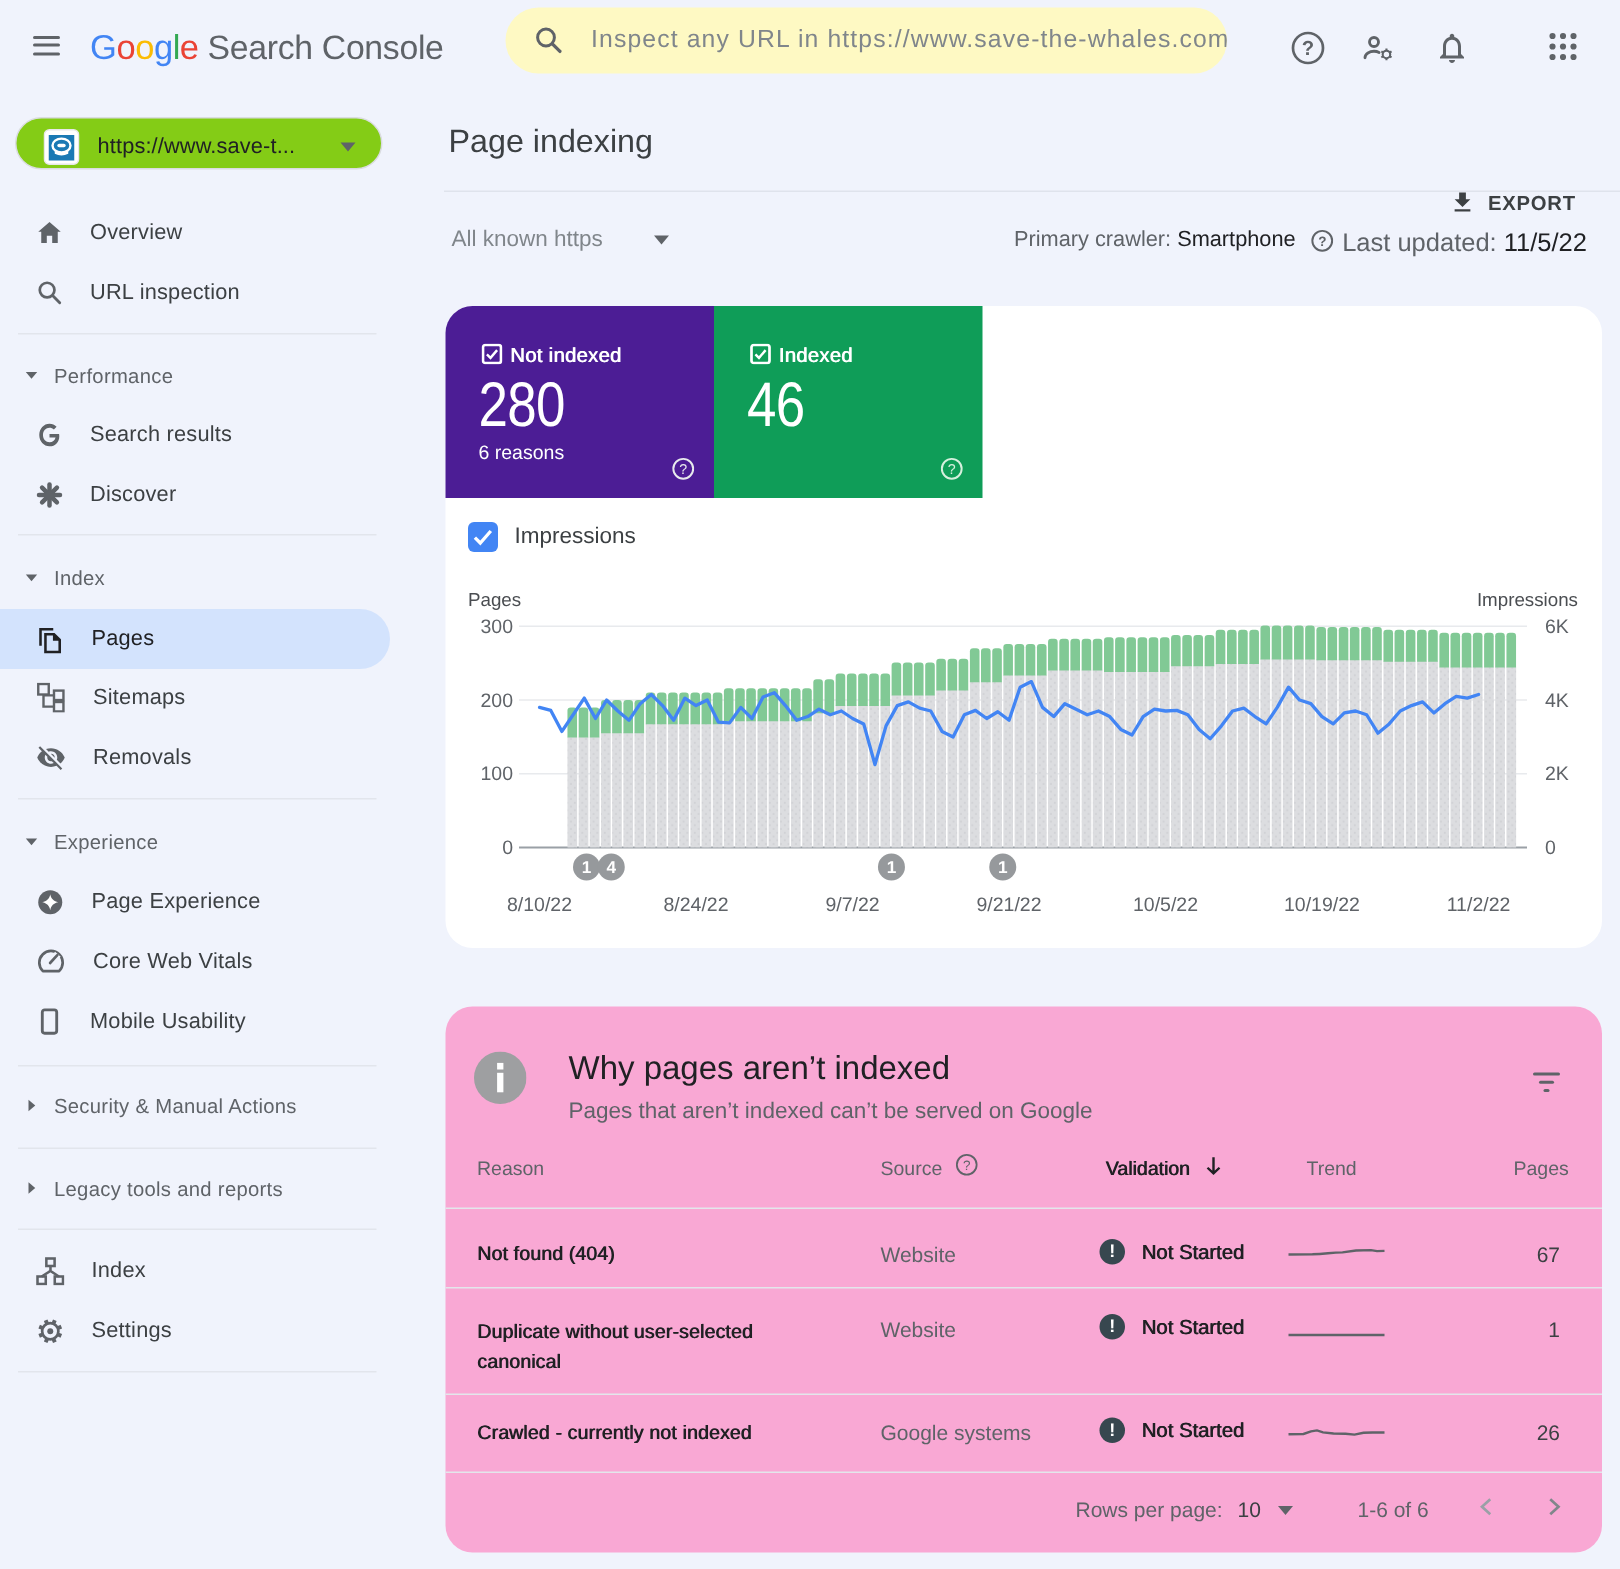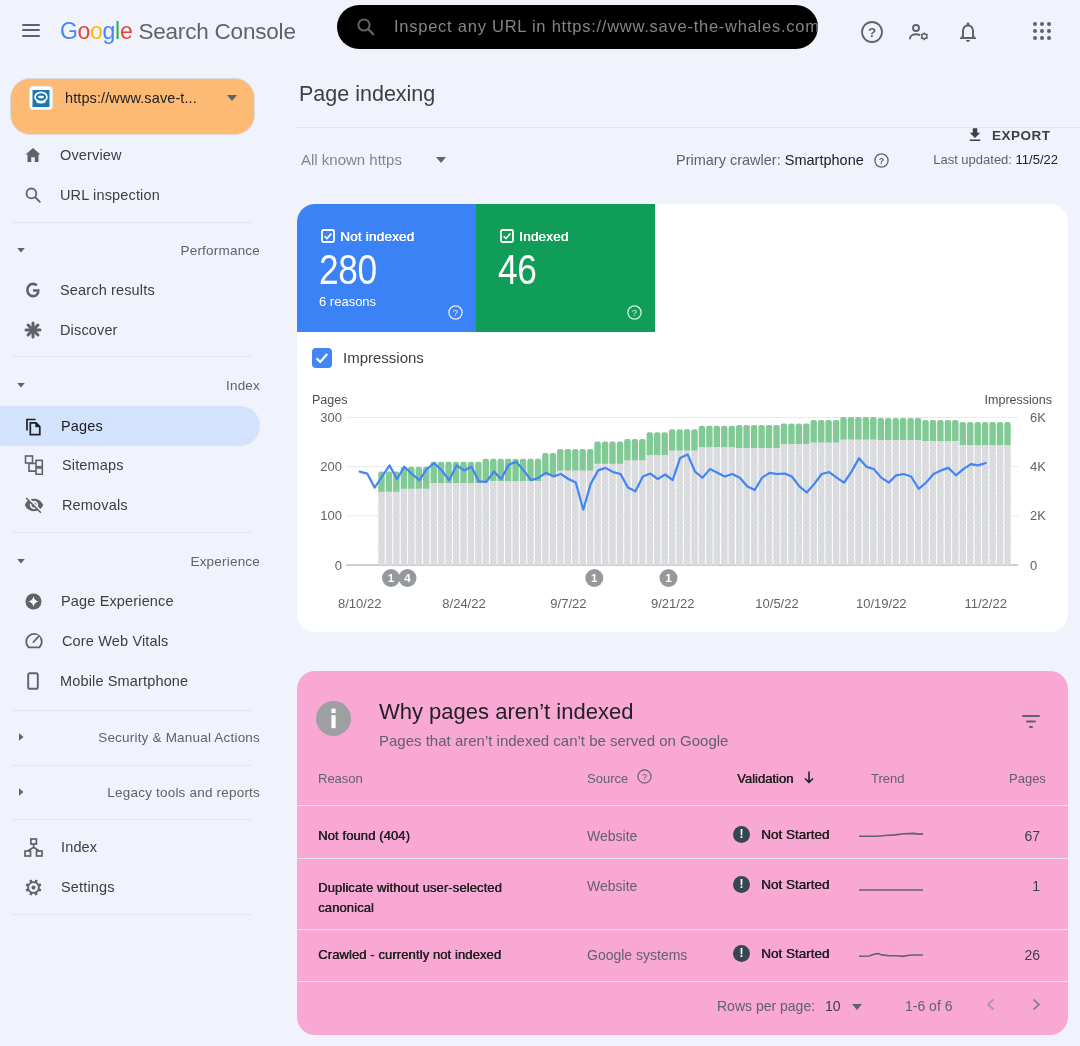--- a/index.html
+++ b/index.html
@@ -7,55 +7,55 @@
 html,body { width:1080px; height:1046px; }
 body { background:#f0f3fc; font-family:"Liberation Sans", sans-serif; position:relative; overflow:hidden; color:#3c4043; }
 .abs { position:absolute; }
 svg { display:block; }
 
 
 .burger { position:absolute; left:22px; top:24px; width:18px; height:14px; }
 .burger div { height:2px; background:#5f6368; margin-bottom:3.4px; border-radius:1px; }
 .logo { position:absolute; left:60px; top:18px; font-size:23px; letter-spacing:-0.3px; }
 .logo .sc { color:#5f6368; letter-spacing:-0.2px; margin-left:6px; font-size:22.5px; }
-.searchbar { position:absolute; left:337px; top:5px; width:481px; height:44px; background:#000000; border-radius:22px; overflow:hidden; }
+.searchbar { position:absolute; left:337px; top:5px; width:481px; height:44px; background:#fef9c3; border-radius:22px; overflow:hidden; }
 .searchbar .ph { position:absolute; left:57px; top:12px; font-size:16.5px; letter-spacing:0.75px; color:#80868b; white-space:nowrap; overflow:hidden; width:426px; }
 .hicon { position:absolute; top:20px; }
 
 
-.prop { position:absolute; left:10px; top:78px; width:245px; height:57px; background:#fdba74; border:1px solid #dadce0; border-radius:20px; }
+.prop { position:absolute; left:10px; top:78px; width:245px; height:35px; background:#84cc16; border:1px solid #dadce0; border-radius:20px; }
 .prop .fav { position:absolute; left:18px; top:7px; width:24px; height:24px; }
 .prop .txt { position:absolute; left:54px; top:11px; font-size:14.5px; color:#202124; letter-spacing:0.1px; }
 .prop .tri { position:absolute; left:216px; top:16px; width:0; height:0; border-left:5.5px solid transparent; border-right:5.5px solid transparent; border-top:6px solid #5f6368; }
 
 
 .si { position:absolute; left:0; width:260px; height:40px; display:flex; align-items:center; font-size:14.5px; color:#3c4043; letter-spacing:0.15px; }
 .si svg { margin-left:24px; }
 .si span { margin-left:18px; }
 .si.sel { background:#d3e3fd; border-radius:0 20px 20px 0; color:#202124; }
-.sh { position:absolute; left:0; width:260px; height:20px; display:flex; align-items:center; font-size:13.5px; color:#5f6368; letter-spacing:0.2px;justify-content:space-between; }
+.sh { position:absolute; left:0; width:260px; height:20px; display:flex; align-items:center; font-size:13.5px; color:#5f6368; letter-spacing:0.2px; }
 .sh svg { margin-left:16px; }
 .sh span { margin-left:10px; }
 .sd { position:absolute; left:12px; width:239px; border-top:1px solid #e2e5ec; }
 
 
 .ptitle { position:absolute; left:299px; top:82px; font-size:21.5px; color:#3c4043; letter-spacing:0; }
 .export { position:absolute; left:966px; top:86px; display:flex; align-items:center; color:#3c4043;margin-top:40px; }
 .export span { font-size:13.5px; font-weight:bold; letter-spacing:0.5px; margin-left:8px; color:#3c4043; }
 .topdiv { position:absolute; left:296px; top:127px; width:784px; border-top:1px solid #dfe3ec; }
 .allknown { position:absolute; left:301px; top:151px; font-size:15px; color:#80868b; }
 .aktri { position:absolute; left:436px; top:157px; width:0; height:0; border-left:5.5px solid transparent; border-right:5.5px solid transparent; border-top:6px solid #5f6368; }
 .crawler { position:absolute; left:676px; top:152px; font-size:14.5px; color:#5f6368; }
 .crawler b, .lastupd b { color:#202124; font-weight:normal; }
-.lastupd { position:absolute; right:22px; top:152px; font-size:13px; color:#5f6368; }
+.lastupd { position:absolute; right:22px; top:152px; font-size:17px; color:#5f6368; }
 
 
 .card1 { position:absolute; left:297px; top:204px; width:771px; height:428px; background:#fff; border-radius:18px; }
 .box { position:absolute; top:0; height:127.5px; color:#fff; }
-.box.gray { left:0; width:179px; background:#3b82f6; border-radius:18px 0 0 0; }
+.box.gray { left:0; width:179px; background:#4c1d95; border-radius:18px 0 0 0; }
 .box.green { left:179px; width:178.5px; background:#0f9d58; }
 .box .cb { position:absolute; left:23.5px; top:25px; width:14px; height:14px; }
 .box .lbl { position:absolute; left:43px; top:24.5px; font-size:13.5px; font-weight:normal; text-shadow:0.5px 0 0 #fff; letter-spacing:0.2px; }
 .box .num { position:absolute; left:22px; top:41.5px; font-size:42px; letter-spacing:-0.5px; transform:scaleX(0.84); transform-origin:0 0; }
 .box .rsn { position:absolute; left:22px; top:90px; font-size:13px; }
 .box .q { position:absolute; right:13px; bottom:12px; }
 .impr { position:absolute; left:15px; top:143.5px; display:flex; align-items:center; }
 .impr .bx { width:20px; height:20px; background:#4285f4; border-radius:4px; }
 .impr span { margin-left:11px; font-size:15px; color:#3c4043; }
 
@@ -224,21 +224,21 @@
         <path d="M4.6 16.4 H15.4 M15.4 16.4 A7.8 7.8 0 1 0 4.6 16.4" fill="none" stroke="#5f6368" stroke-width="1.8" stroke-linecap="round"></path>
         <line x1="9" y1="11.4" x2="14.6" y2="5.2" stroke="#f0f3fc" stroke-width="5"></line>
         <line x1="9.4" y1="11" x2="14.2" y2="5.8" stroke="#5f6368" stroke-width="1.8" stroke-linecap="round"></line>
       </svg>
       <span>Core Web Vitals</span>
     </div>
 <div class="si" style="top:661px">
       <svg width="18" height="18" viewBox="0 0 18 18" fill="none" stroke="#5f6368" stroke-width="1.9">
         <rect x="4.2" y="1.2" width="9.6" height="15.6" rx="1.6"></rect>
       </svg>
-      <span>Mobile Smartphone</span>
+      <span>Mobile Usability</span>
     </div>
 <div class="sd" style="top:710px"></div>
 <div class="sh" style="top:727px">
       <svg width="10" height="10" viewBox="0 0 10 10">
         <path d="M3 1.2 V8.8 L7.5 5z" fill="#5f6368"></path>
       </svg>
       <span>Security &amp; Manual Actions</span>
     </div>
 <div class="sd" style="top:765px"></div>
 <div class="sh" style="top:782px">

